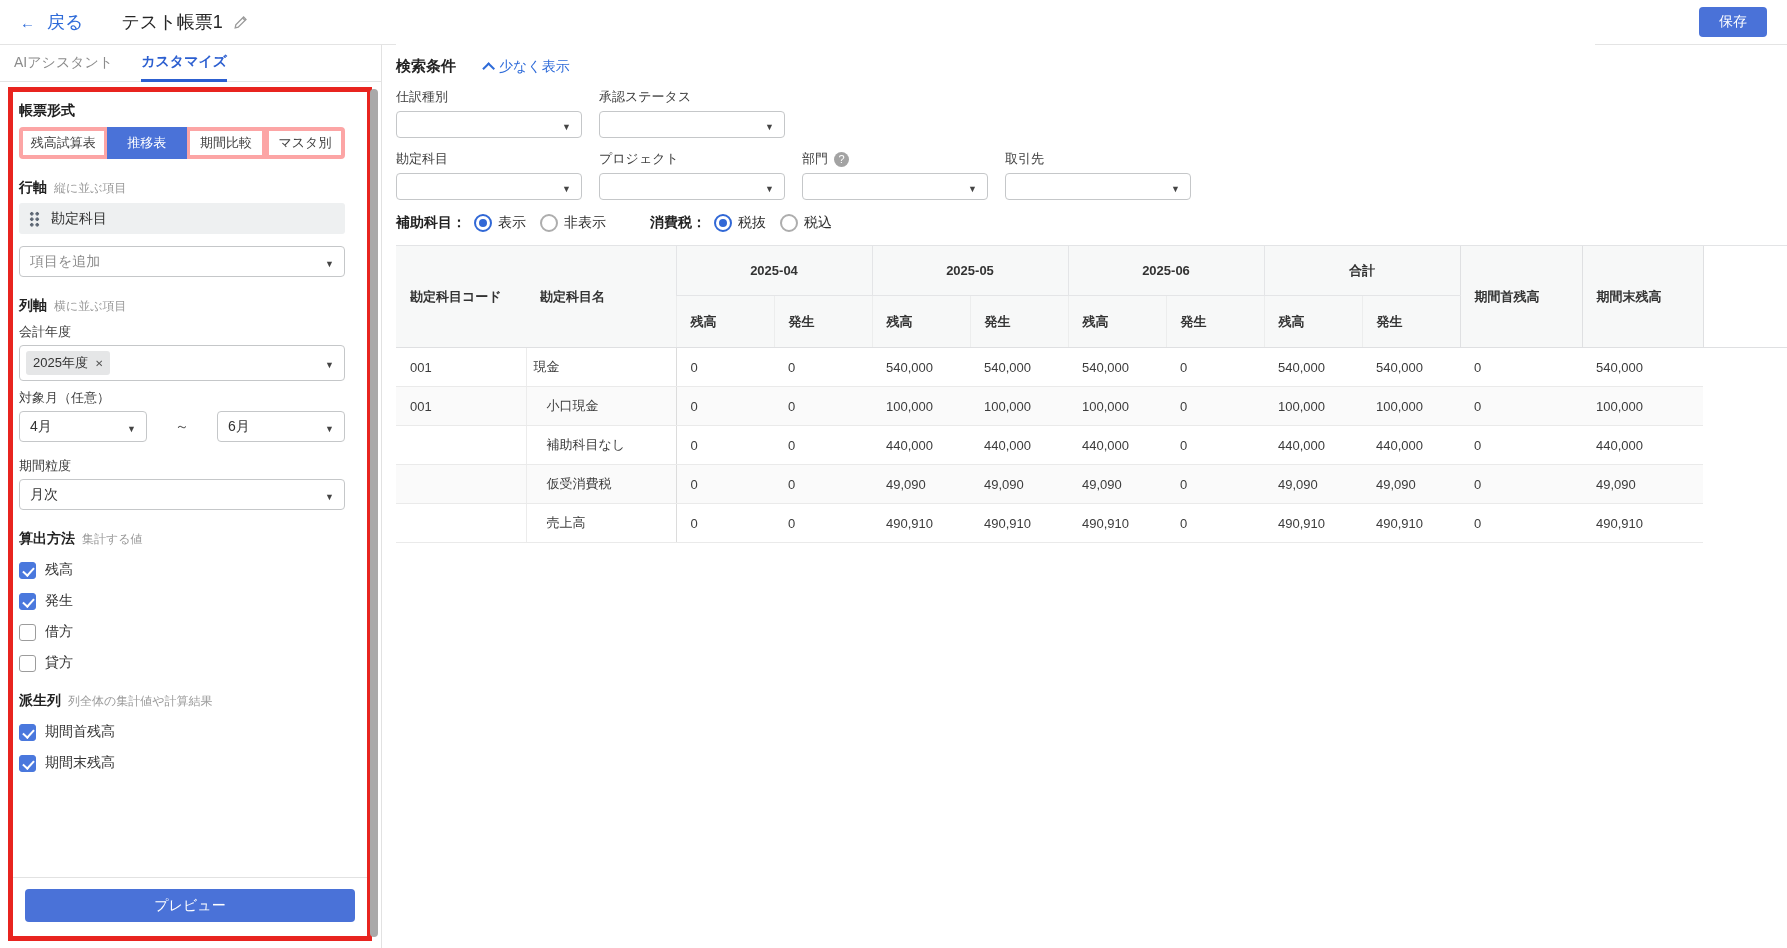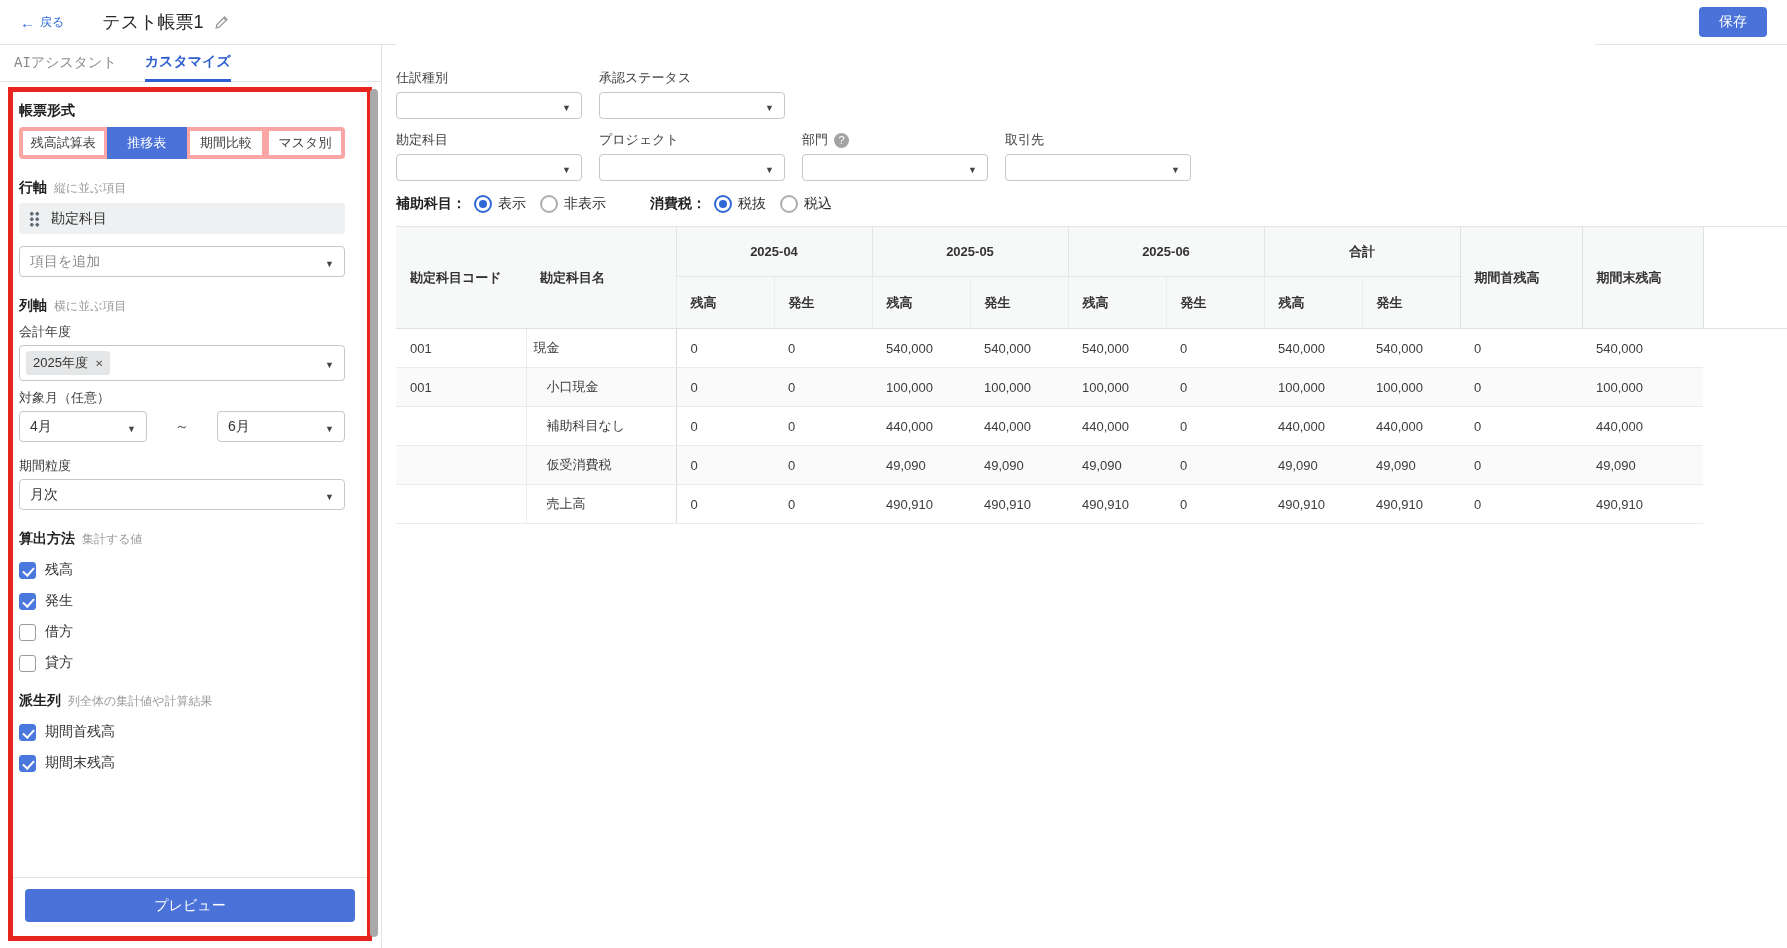--- a/index.html
+++ b/index.html
@@ -3,37 +3,37 @@
 <meta charset="utf-8">
 <style>
   * { box-sizing: border-box; margin: 0; padding: 0; }
   html,body { width:1787px; height:948px; background:#fff;
     font-family:"Liberation Sans","DejaVu Sans",sans-serif; color:#2d2d2d; }
   .app { width:1787px; height:948px; overflow:hidden; position:relative; }
 
   
   .topbar { height:45px; display:flex; align-items:center; padding:0 20px;
     border-bottom:1px solid #e4e4e4; background:#fff; }
-  .back { display:flex; align-items:center; gap:5px; color:#2e6bd9; font-size:12px;
+  .back { display:flex; align-items:center; gap:12px; color:#2e6bd9; font-size:18px;
     text-decoration:none; cursor:pointer;justify-content:flex-end; }
   .back-arrow::before { content:"←"; font-size:15px; }
   .title-wrap { display:flex; align-items:center; margin-left:38px; gap:10px; }
   .title { font-size:18px; font-weight:400; color:#262626; }
   .pencil { display:inline-flex; cursor:pointer; }
   .save { margin-left:auto; width:68px; height:30px; background:#4a72d8; color:#fff;
     border:none; border-radius:4px; font-size:14px; cursor:pointer;
     font-family:inherit; }
 
   .page { display:flex; height:903px; }
 
   
   .sidebar { width:382px; position:relative; border-right:1px solid #e2e2e2; background:#fff; }
   .tabs { height:37px; display:flex; align-items:stretch; padding-left:14px; gap:28px;
     border-bottom:1px solid #e4e4e4; }
-  .tab { font-size:14px; color:#8b8b8b; display:flex; align-items:center; cursor:pointer;font-family:Liberation Mono, monospace; }
+  .tab { font-size:14px; color:#8b8b8b; display:flex; align-items:center; cursor:pointer; }
   .tab.active { color:#2c5fd0; font-weight:bold; border-bottom:3px solid #2c5fd0; margin-bottom:-1px; }
 
   .redbox { position:absolute; left:8px; top:42px; width:364px; height:854px;
     border:5px solid #e8241f; background:#fff; }
   .panel { padding:6px 22px 0 6px; }
   .sec-title { font-size:14px; font-weight:bold; color:#222; }
   .sec-head { display:flex; align-items:baseline; gap:7px; }
   .sec-sub { font-size:12px; color:#9a9a9a; }
 
   .seg { display:flex; margin-top:7px; height:32px; }
@@ -261,20 +261,27 @@
         <div class="preview-bar">
           <button class="preview">プレビュー</button>
         </div>
       </div>
 
       <div class="sb-scroll"></div>
     </aside>
 
     <main>
       <div class="search-card">
+        <div class="search-head">
+          <span class="search-title">検索条件</span>
+          <a class="collapse">
+            <span class="chev-up"></span>
+            <span>少なく表示</span>
+          </a>
+        </div>
         <div class="filter-row" id="frow1">
             <div class="filter-col">
               <div class="filter-label">
                 <span>仕訳種別</span>
               </div>
               <div class="select">
                 <span></span>
                 <span class="caret"></span>
               </div>
             </div>

